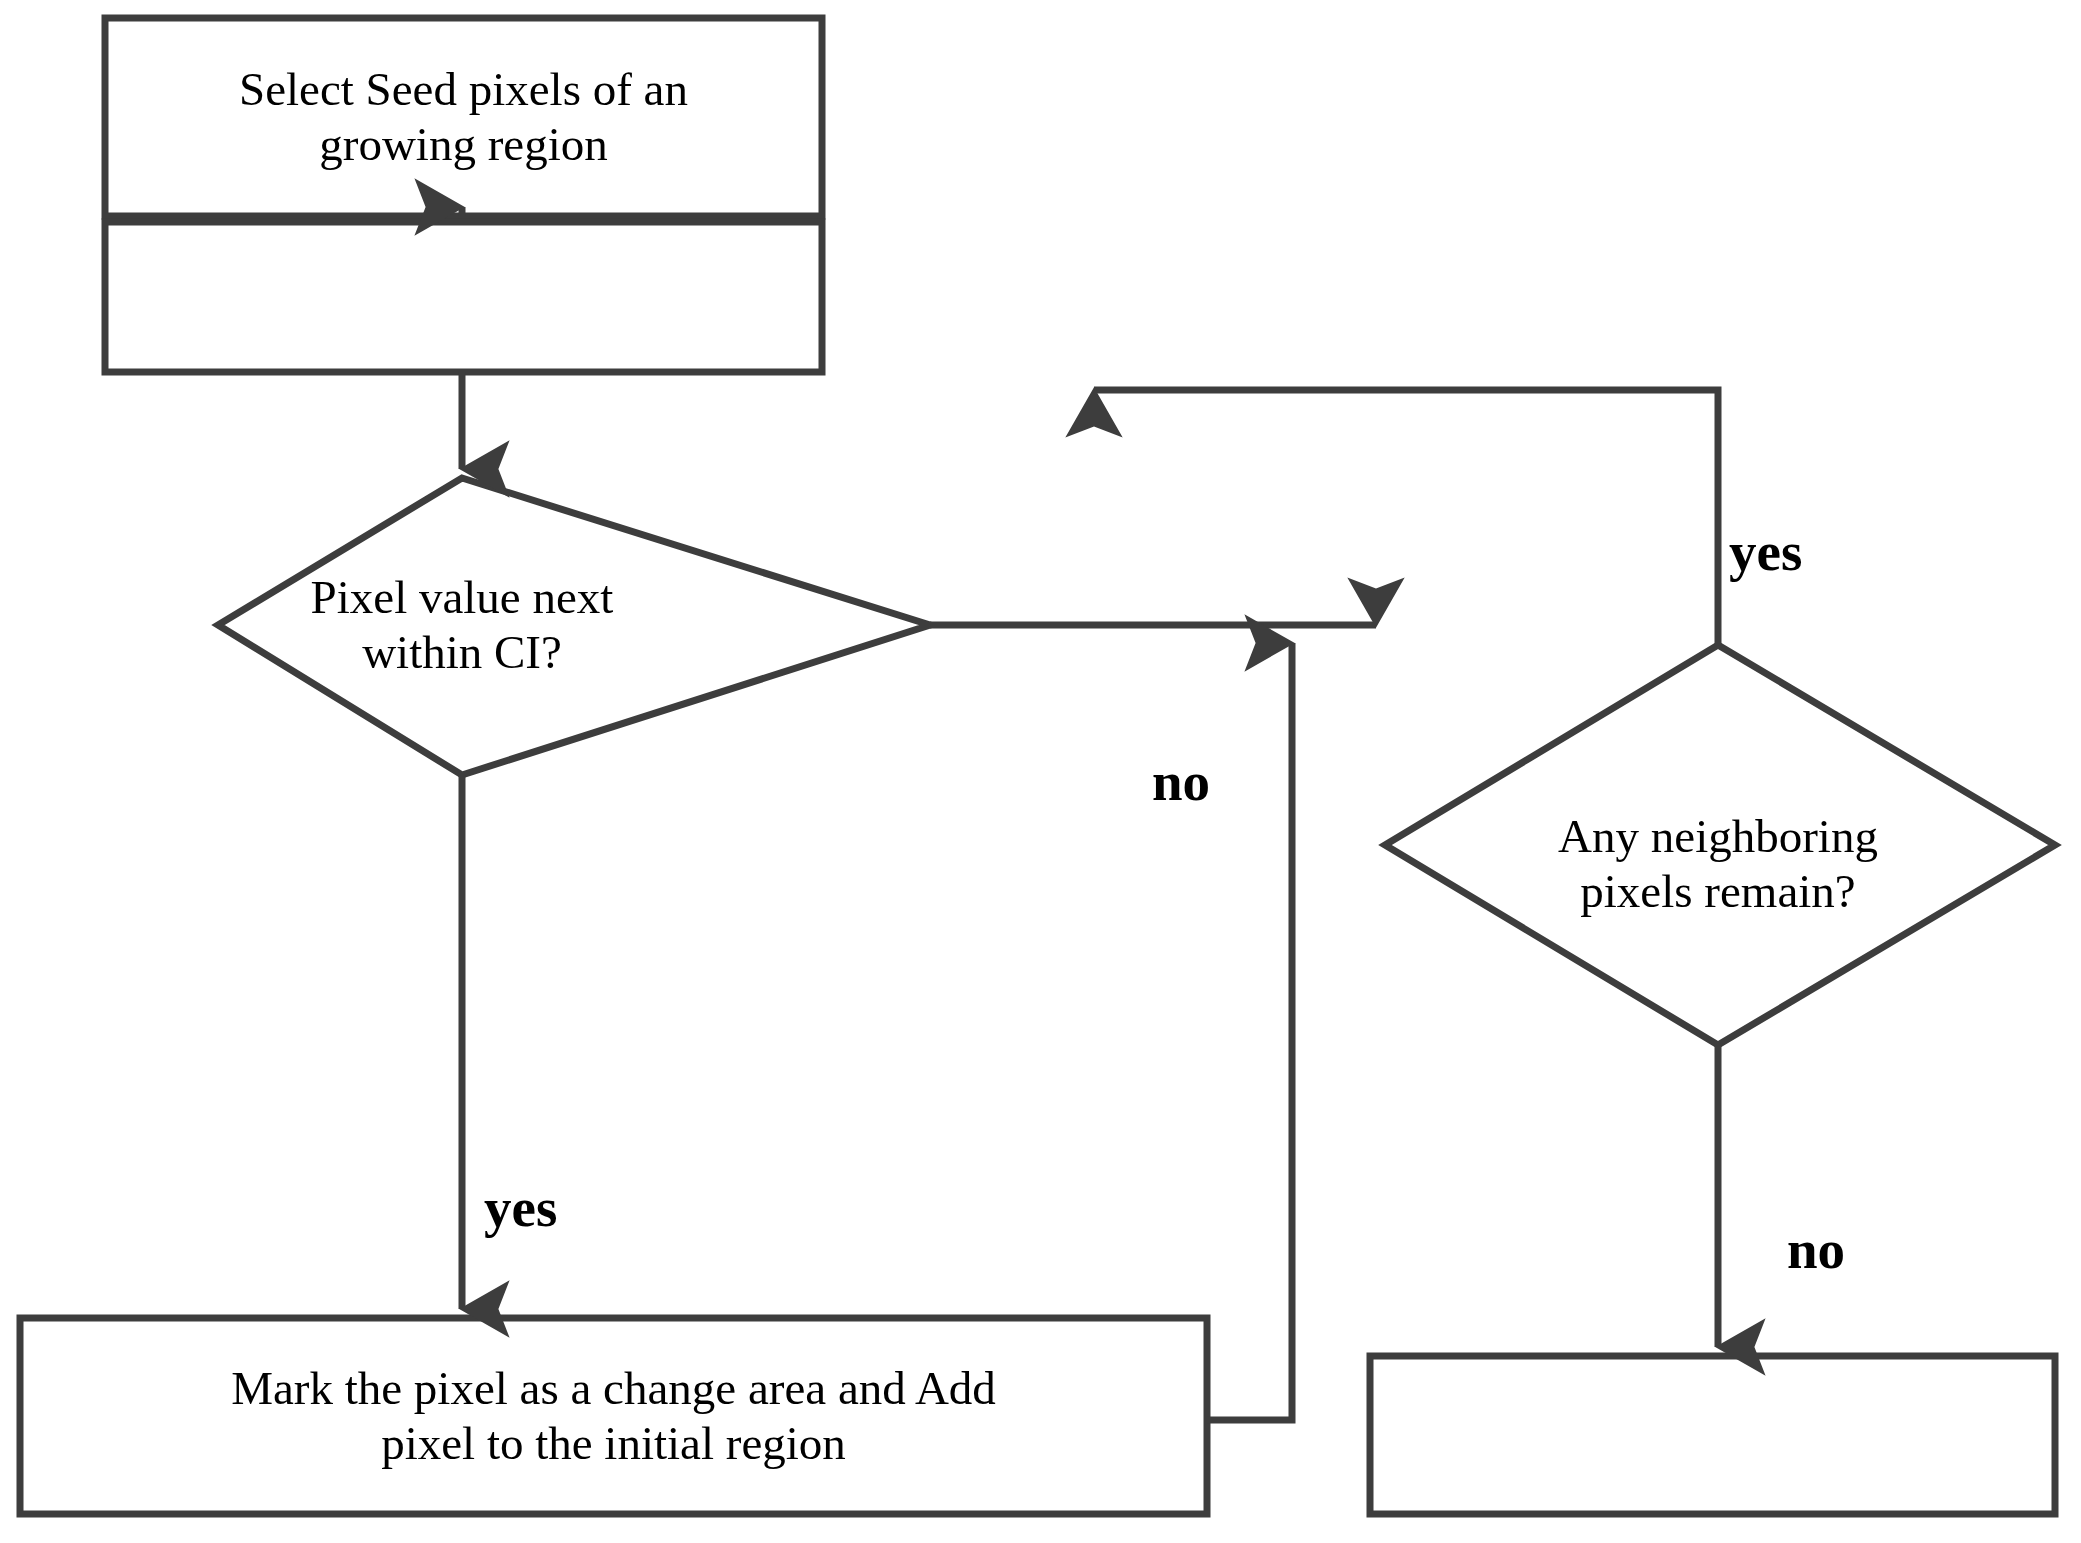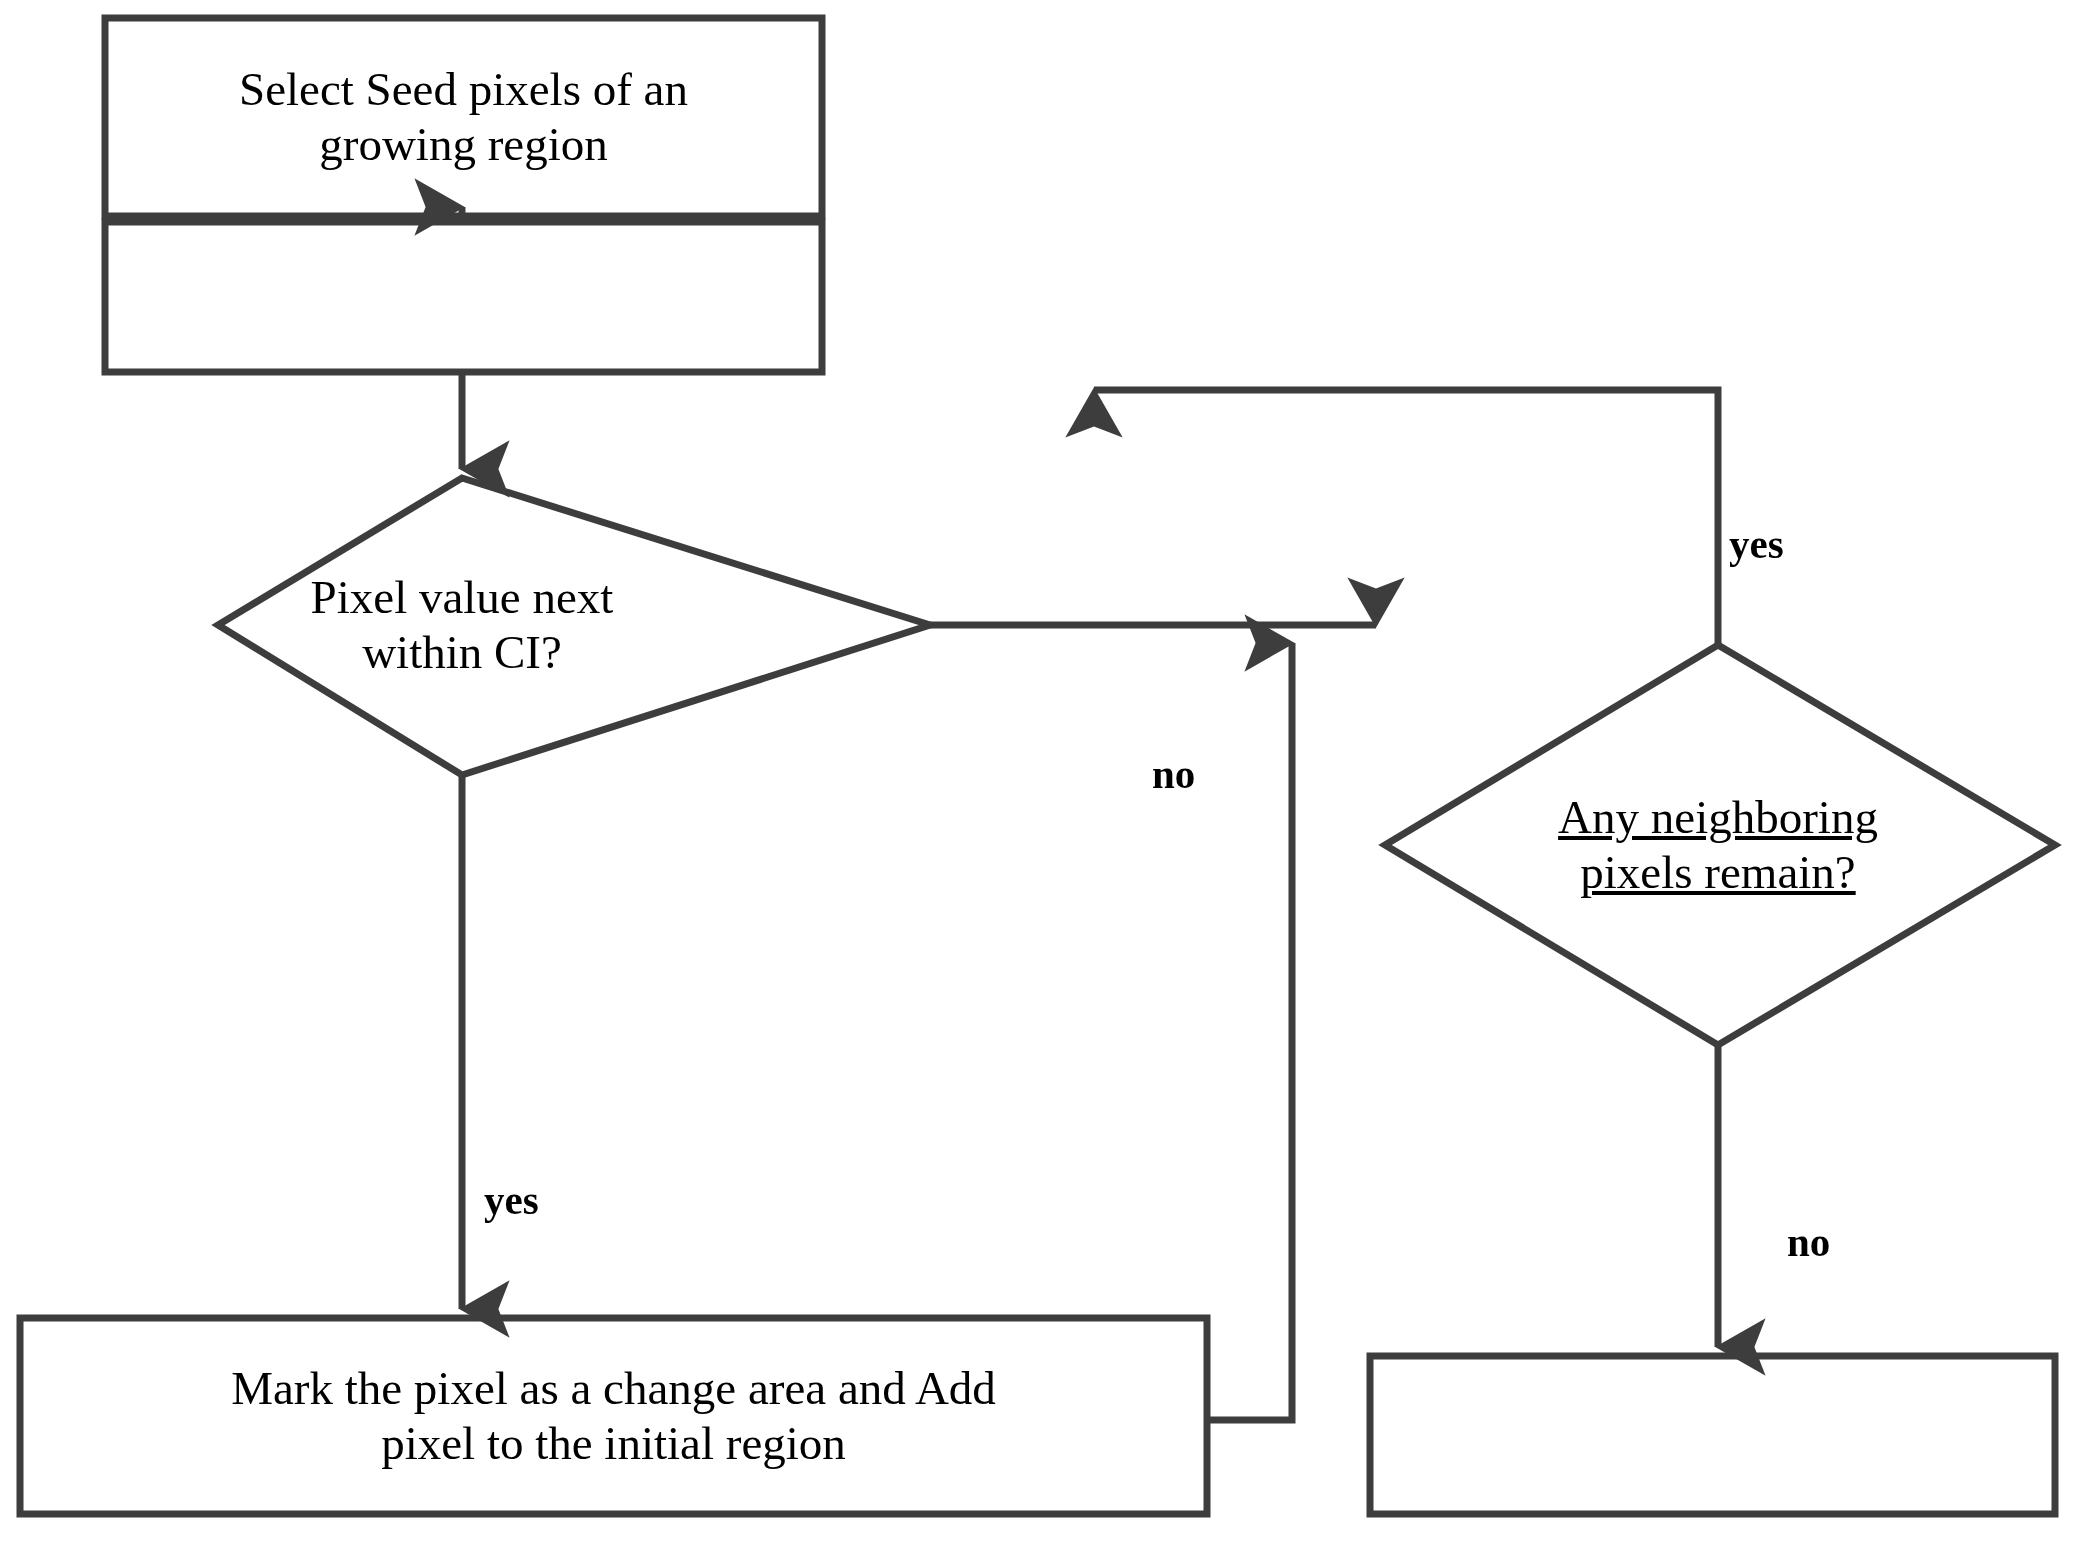--- a/index.html
+++ b/index.html
@@ -36,21 +36,21 @@
   }
   .proc-label {
     font-size: 47px;
   }
   .dec-label {
     font-size: 47px;
   }
   .edge-label {
     position: absolute;
     font-weight: bold;
-    font-size: 41px;
+    font-size: 55px;
     color: #000000;
     white-space: nowrap;
   }
 </style>
 </head>
 <body>
 
 <div id="canvas">
 
   <svg id="flow-svg" viewBox="0 0 2081 1543" xmlns="http://www.w3.org/2000/svg">
@@ -87,21 +87,21 @@
     <path d="M 1718 1045 L 1718 1347" fill="none" stroke="#3d3d3d" stroke-width="7" marker-end="url(#arrowDown)"></path>
   </svg>
 
   <div class="node-label proc-label" style="left:115px; top:28px; width:697px; height:178px;">Select Seed pixels of an
 growing region</div>
 
 
   <div class="node-label dec-label" style="left:252px; top:553px; width:420px; height:144px;">Pixel value next
 within CI?</div>
 
-  <div class="node-label dec-label" style="left:1478px; top:773px; width:480px; height:144px;text-decoration:underline;">Any neighboring
+  <div class="node-label dec-label" style="left:1478px; top:792px; width:480px; height:144px;">Any neighboring
 pixels remain?</div>
 
   <div class="node-label proc-label" style="left:30px; top:1328px; width:1167px; height:176px;">Mark the pixel as a change area and Add
 pixel to the initial region</div>
 
 
   <div class="edge-label" style="left:1152px; top:750px;">no</div>
 
   <div class="edge-label" style="left:484px; top:1176px;">yes</div>
 

